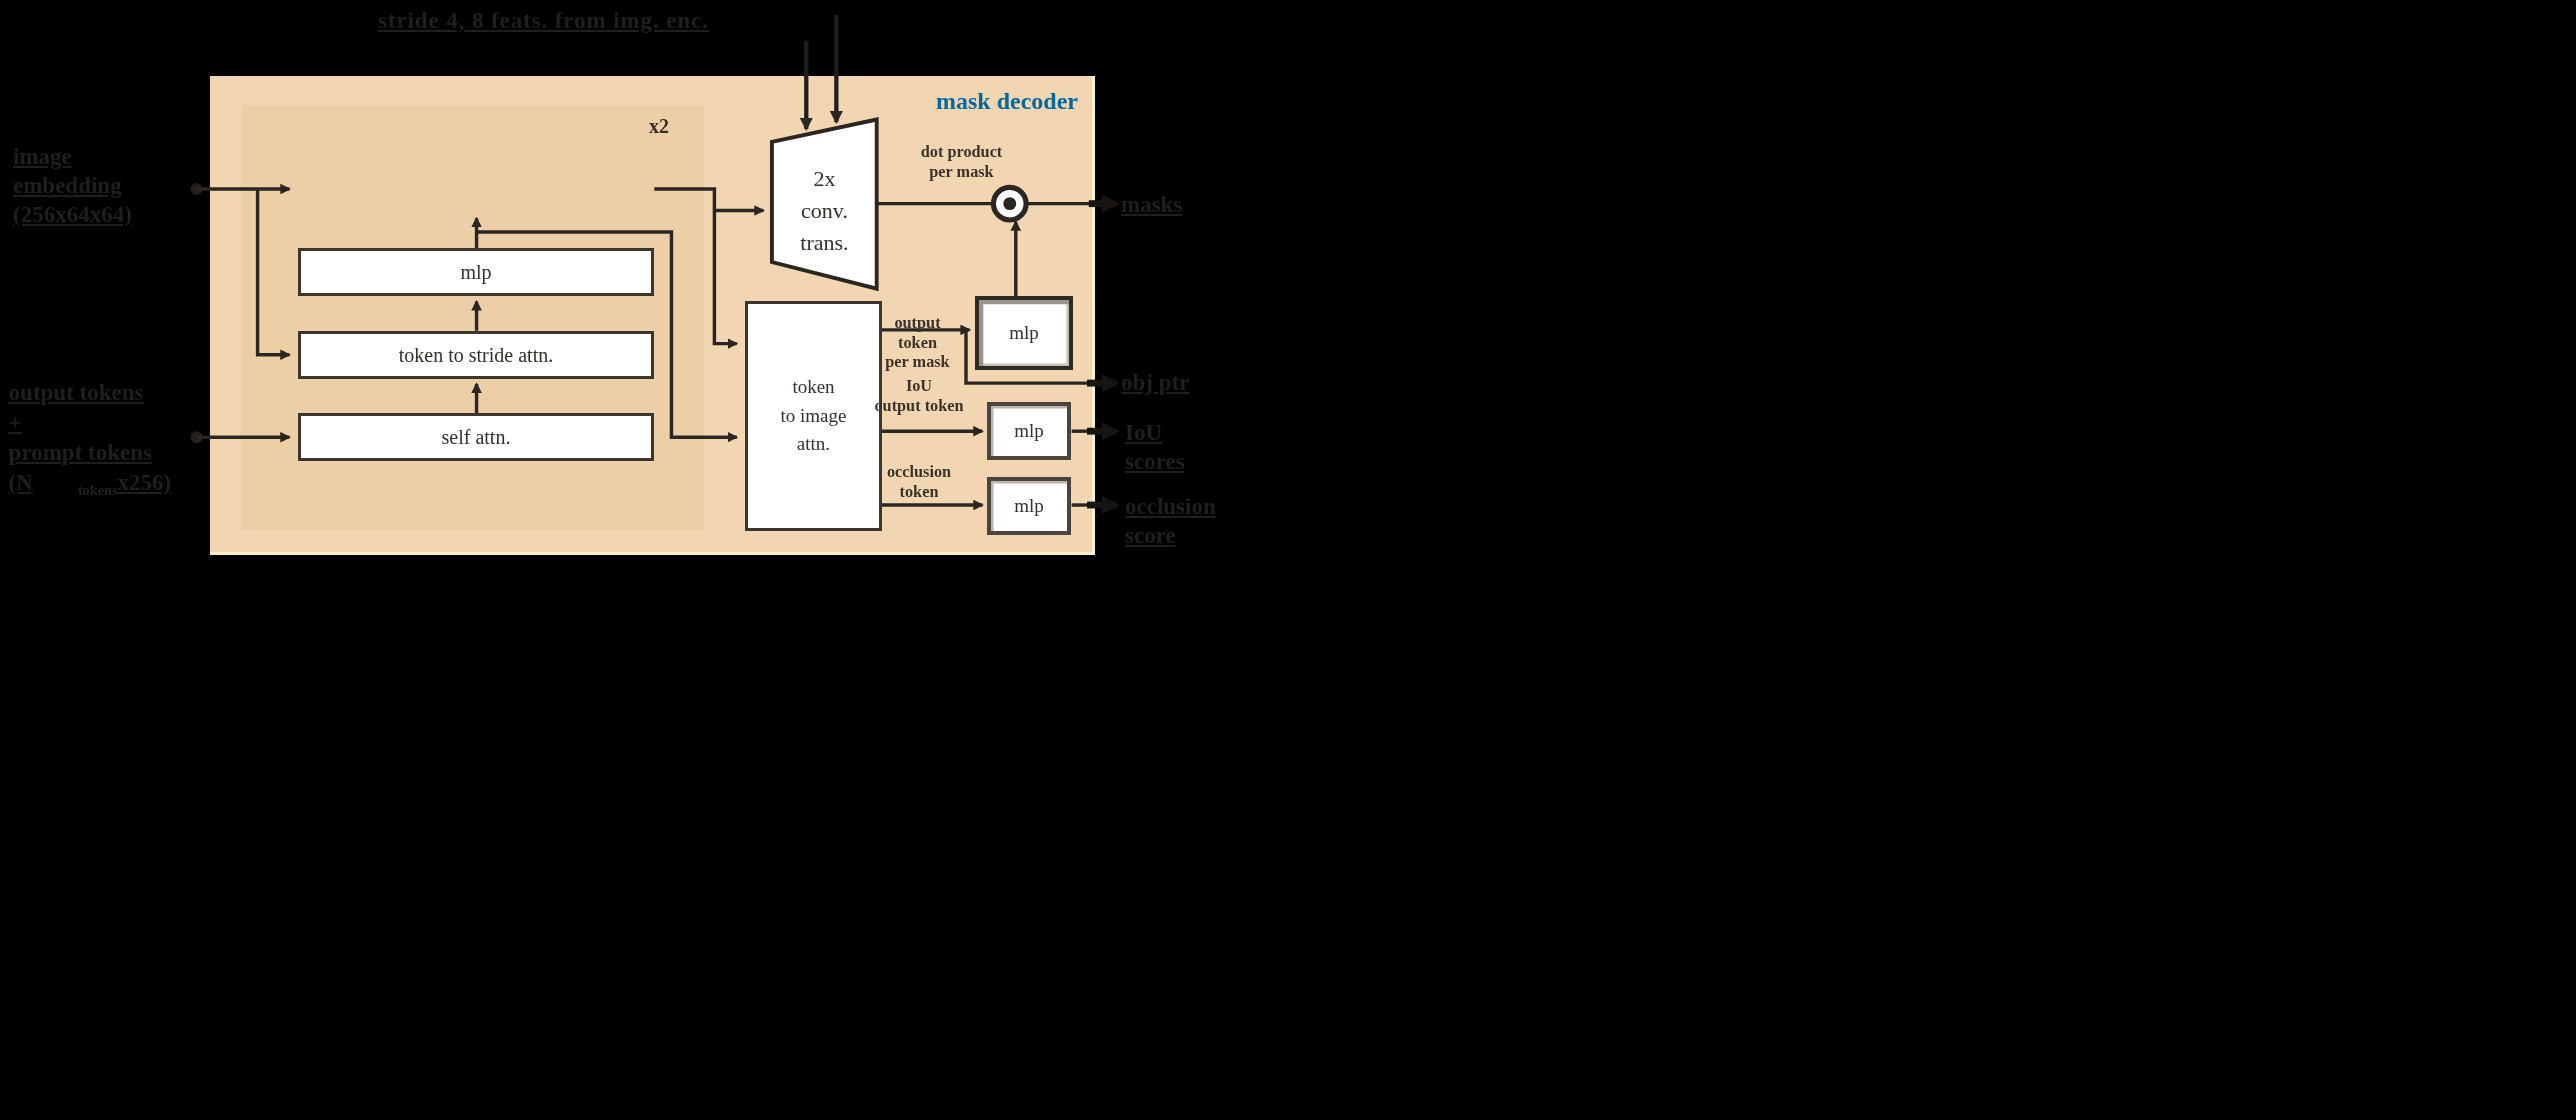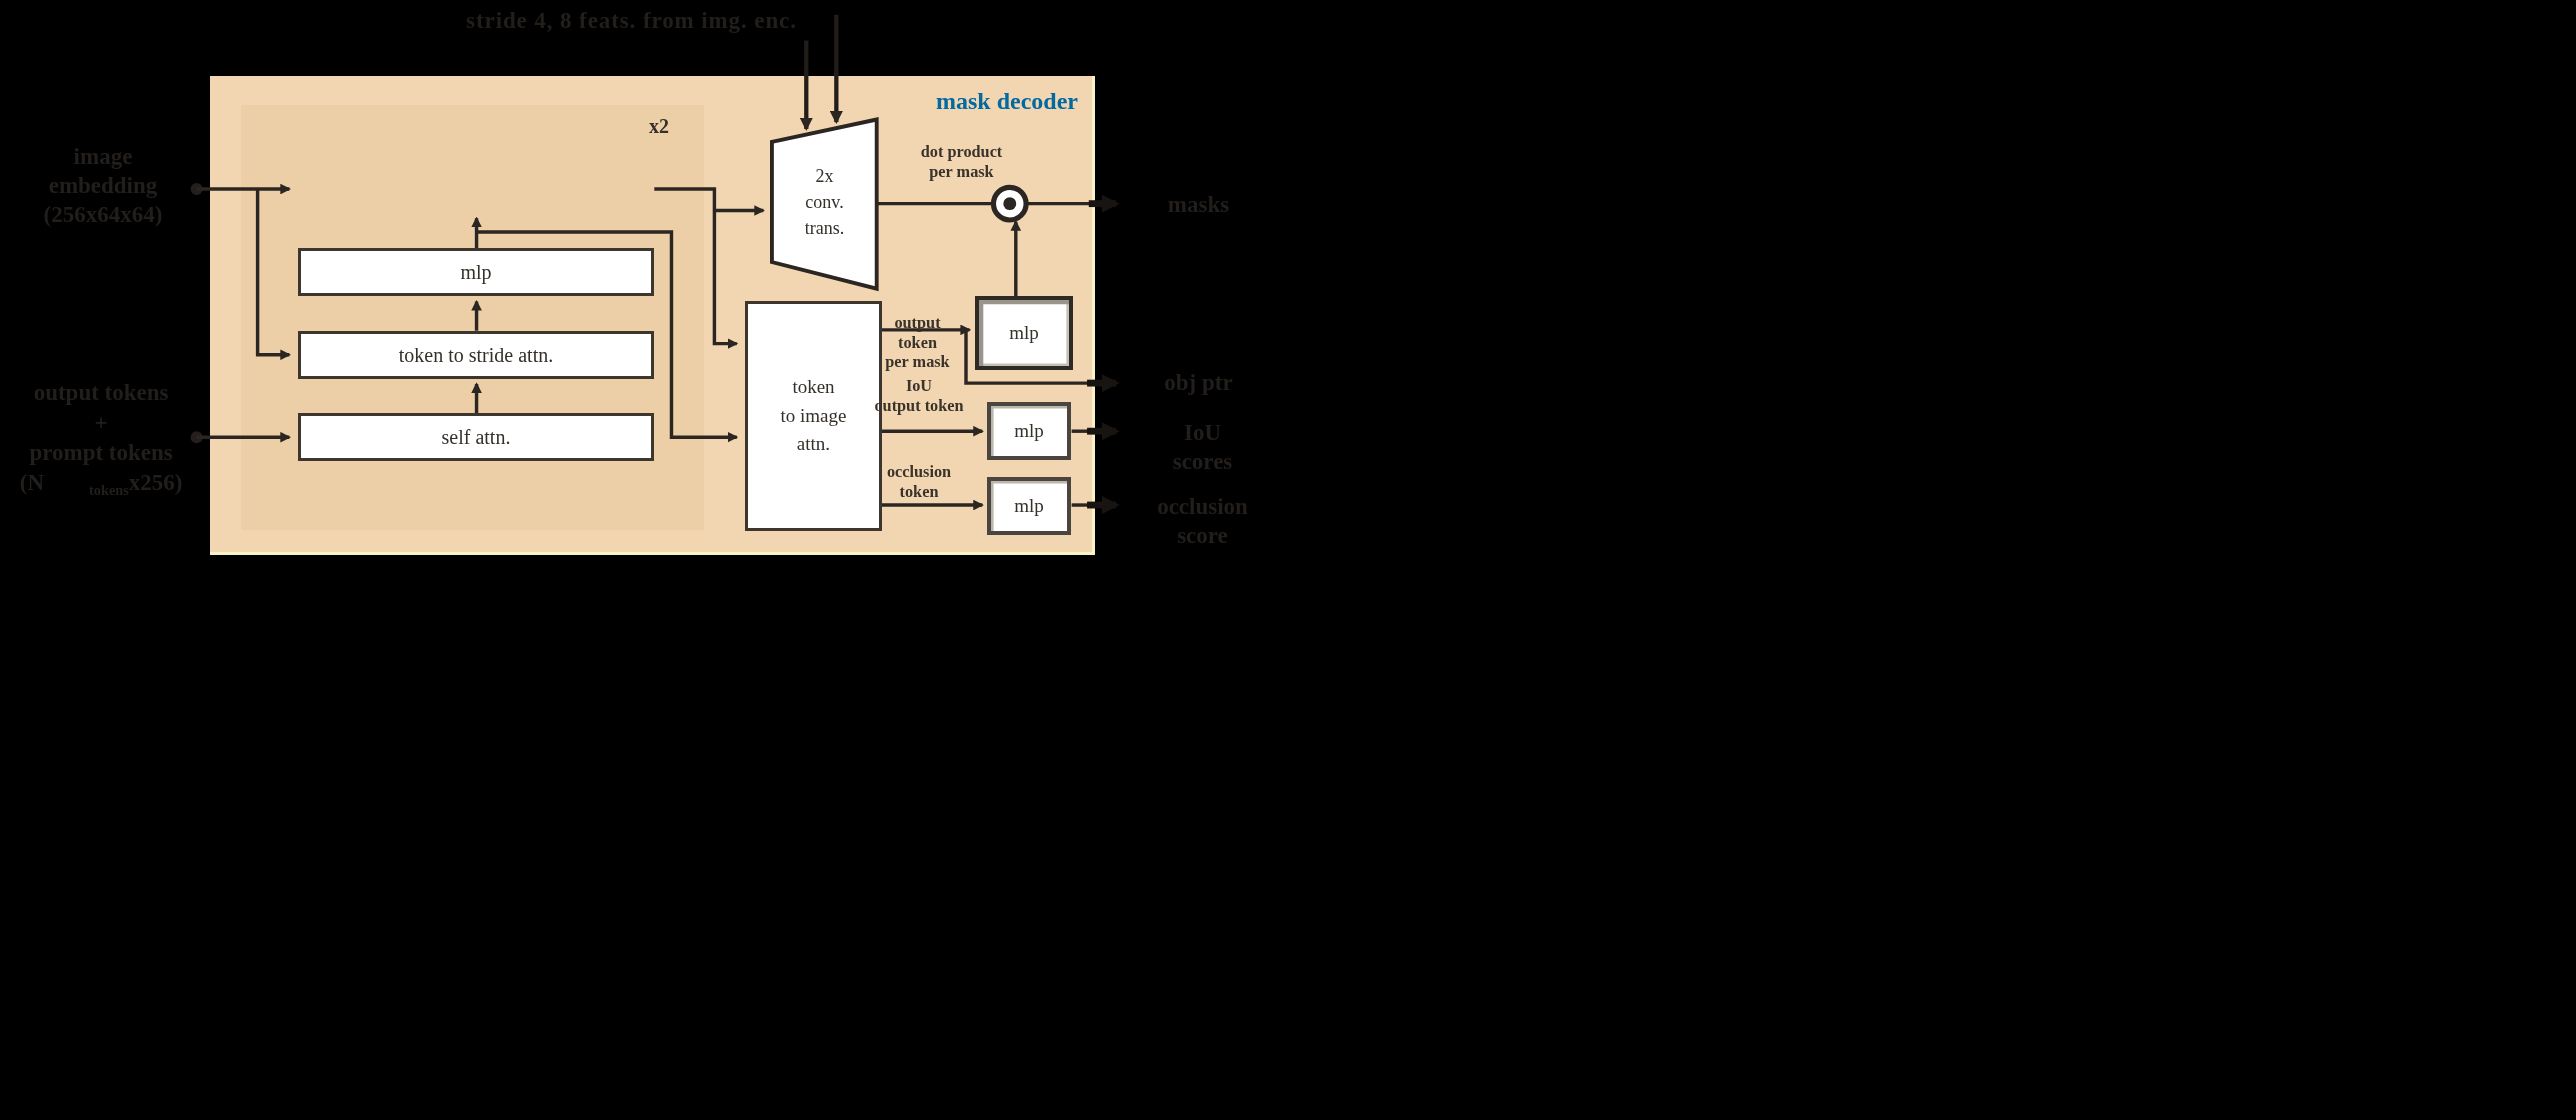--- a/index.html
+++ b/index.html
@@ -20,27 +20,27 @@
   .block{background:var(--block-fill);border:3.4px solid var(--block-border);
     display:flex;align-items:center;justify-content:center;text-align:center;
     color:var(--inside-text);box-sizing:border-box;}
   .row{left:298px;width:356px;height:48px;font-size:20px;}
   .bigblock{left:745px;top:301px;width:137px;height:230px;font-size:19px;line-height:1.5;}
   .mlp{width:84px;height:58px;font-size:19px;}
   .mlp3d{left:975px;top:296px;width:98px;height:74px;border:4.3px solid #2e2a26;
     box-shadow:inset 4.3px 4.3px 0 #9b948a, inset -2.6px -2.6px 0 #c7c0b5;}
   .mlp-plain{border:4.3px solid #4a453f;box-shadow:inset 2.6px 2.6px 0 #bdb6ac;}
   
-  .txt{color:var(--outside-text);font-weight:600;text-align:center;line-height:1.25;}
+  .txt{color:var(--outside-text);font-weight:600;line-height:1.25;text-decoration:underline;}
   .in-txt{color:var(--inside-text);text-align:center;}
   .title{font-weight:700;font-size:24px;color:#0369a1;}
   .toplabel{font-size:23px;font-weight:700;letter-spacing:0.9px;}
   .sidelabel{font-size:23px;}
   .note{font-size:16.3px;color:#3a332c;line-height:1.2;text-align:center;font-weight:600;}
-  .trap-txt{font-size:18px;line-height:1.45;}
+  .trap-txt{font-size:22px;line-height:1.45;}
   sub{font-size:0.62em;margin-left:45px;}
 </style>
 </head>
 <body>
 
 <div class="canvas">
 
   <div class="abs decoder-box"></div>
   <div class="abs inner-box"></div>
 

